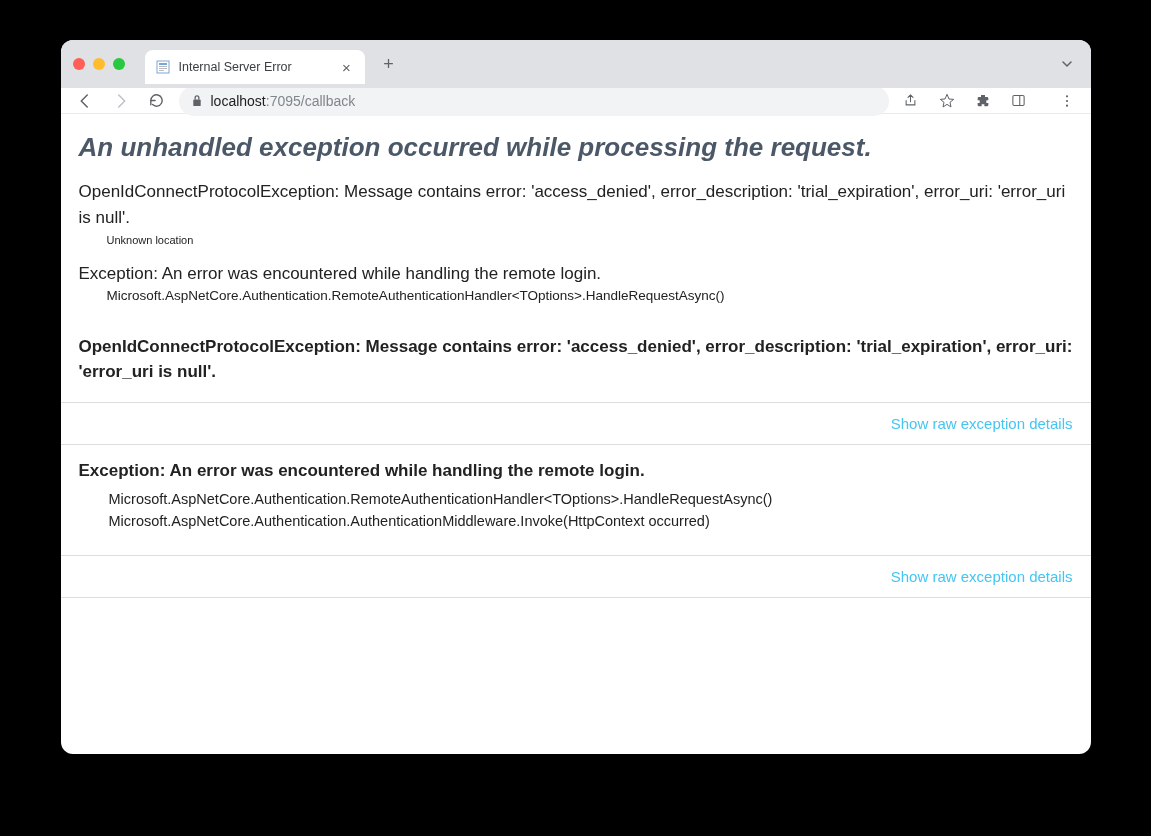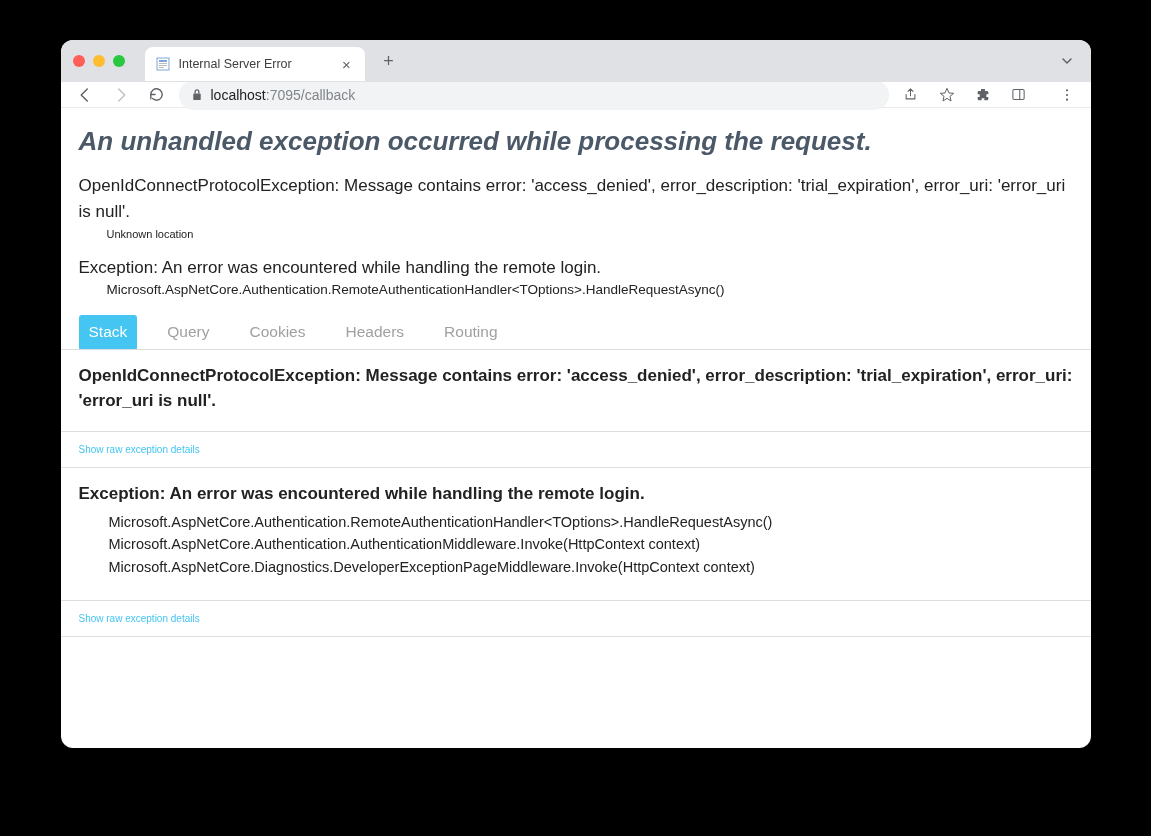--- a/index.html
+++ b/index.html
@@ -15,21 +15,21 @@
     }
     .browser-window {
       width: 1030px;
       background: #fff;
       border-radius: 12px;
       overflow: hidden;
       box-shadow: 0 10px 40px rgba(0,0,0,0.5);
     }
     .title-bar {
       background: #dfe1e5;
-      height: 42px;
+      height: 48px;
       display: flex;
       align-items: center;
       padding: 0 12px;
       position: relative;
     }
     .traffic-lights {
       display: flex;
       gap: 8px;
       margin-right: 20px;
     }
@@ -185,25 +185,26 @@
       font-weight: 700;
       color: #222;
       line-height: 1.45;
     }
     .stack-divider {
       border-bottom: 1px solid #ddd;
       margin: 12px 0 0;
     }
     .raw-link {
       color: #44c5f2;
-      font-size: 10px;
+      font-size: 15px;
       padding: 12px 18px;
       display: block;
       cursor: pointer;
       border-bottom: 1px solid #ddd;
+      text-align: right;
     }
     .trace-list {
       list-style: none;
       padding: 4px 0 4px 30px;
     }
     .trace-list li {
       font-size: 14.5px;
       color: #222;
       line-height: 1.55;
     }
@@ -306,39 +307,31 @@
     <div class="content-inner">
       <h1 class="err-title">An unhandled exception occurred while processing the request.</h1>
 
       <div class="err-msg">OpenIdConnectProtocolException: Message contains error: 'access_denied', error_description: 'trial_expiration', error_uri: 'error_uri is null'.</div>
       <div class="err-location">Unknown location</div>
 
       <div class="err-sub">Exception: An error was encountered while handling the remote login.</div>
       <div class="err-sub-loc">Microsoft.AspNetCore.Authentication.RemoteAuthenticationHandler&lt;TOptions&gt;.HandleRequestAsync()</div>
     </div>
 
-    <div class="tabs-nav">
-      <div class="tab-item active">Stack</div>
-      <div class="tab-item">Query</div>
-      <div class="tab-item">Cookies</div>
-      <div class="tab-item">Headers</div>
-      <div class="tab-item">Routing</div>
-    </div>
 
     <div class="stack-section">
       <div class="stack-title">OpenIdConnectProtocolException: Message contains error: 'access_denied', error_description: 'trial_expiration', error_uri: 'error_uri is null'.</div>
     </div>
     <div class="stack-divider"></div>
     <a class="raw-link">Show raw exception details</a>
 
     <div class="stack-section">
       <div class="stack-title">Exception: An error was encountered while handling the remote login.</div>
       <ul class="trace-list">
         <li>Microsoft.AspNetCore.Authentication.RemoteAuthenticationHandler&lt;TOptions&gt;.HandleRequestAsync()</li>
-        <li>Microsoft.AspNetCore.Authentication.AuthenticationMiddleware.Invoke(HttpContext context)</li>
-        <li>Microsoft.AspNetCore.Diagnostics.DeveloperExceptionPageMiddleware.Invoke(HttpContext context)</li>
+        <li>Microsoft.AspNetCore.Authentication.AuthenticationMiddleware.Invoke(HttpContext occurred)</li>
       </ul>
     </div>
     <div class="stack-divider"></div>
     <a class="raw-link">Show raw exception details</a>
 
   </div>
 </div>
 
 </body></html>

